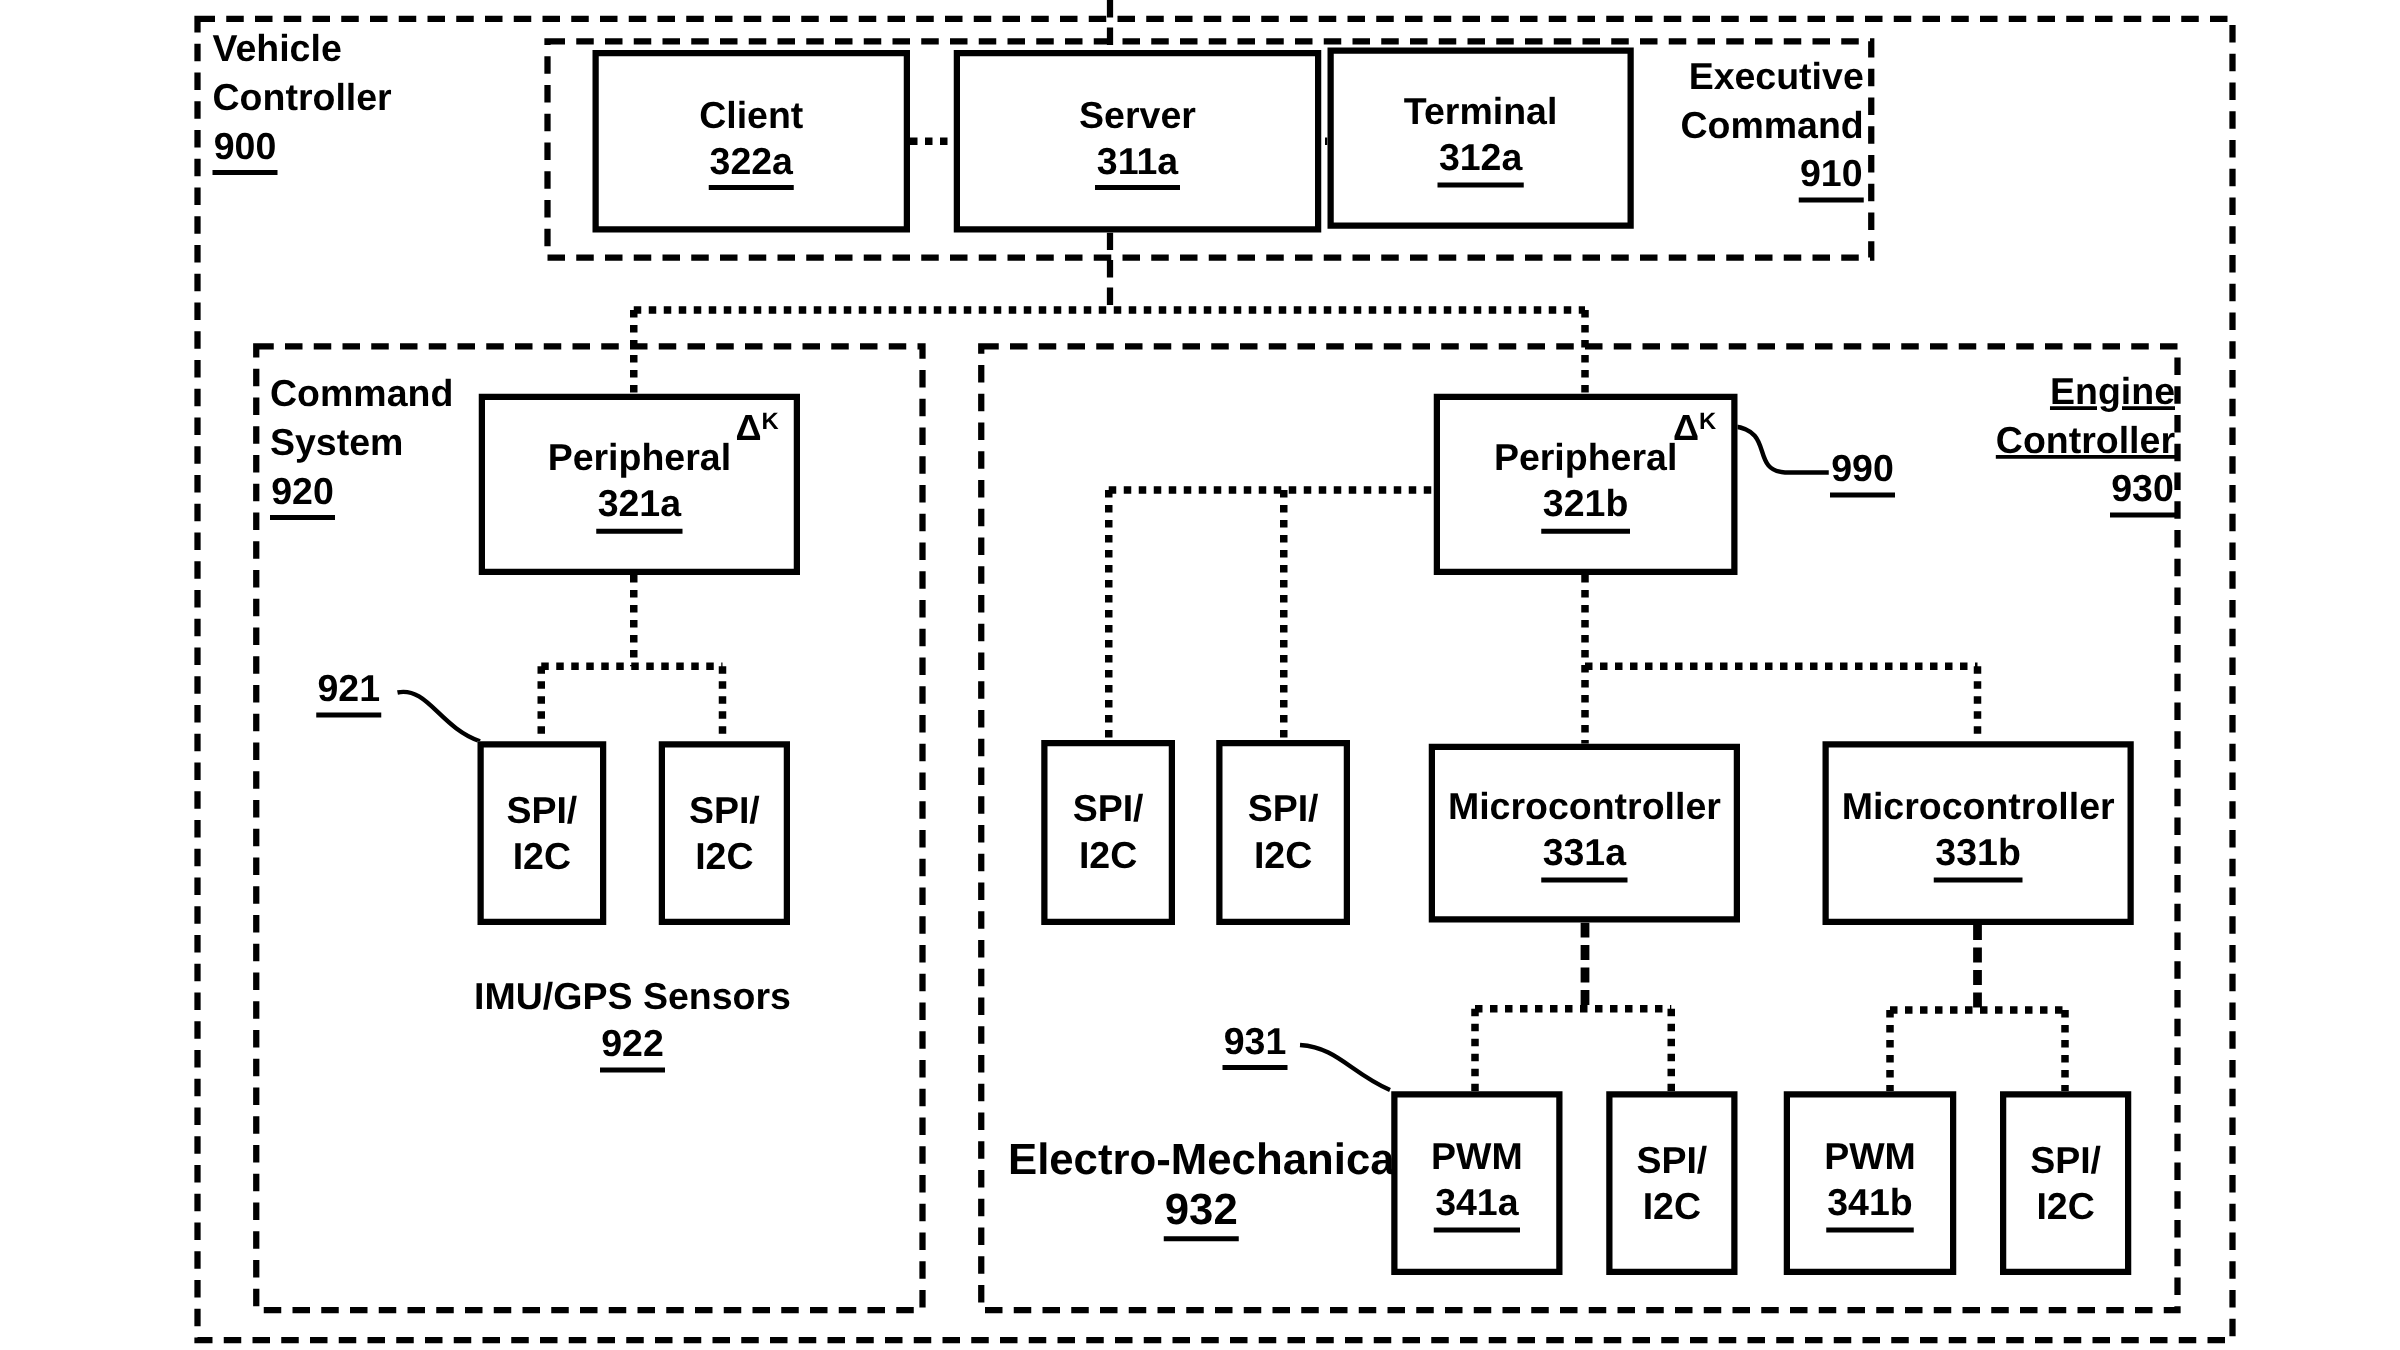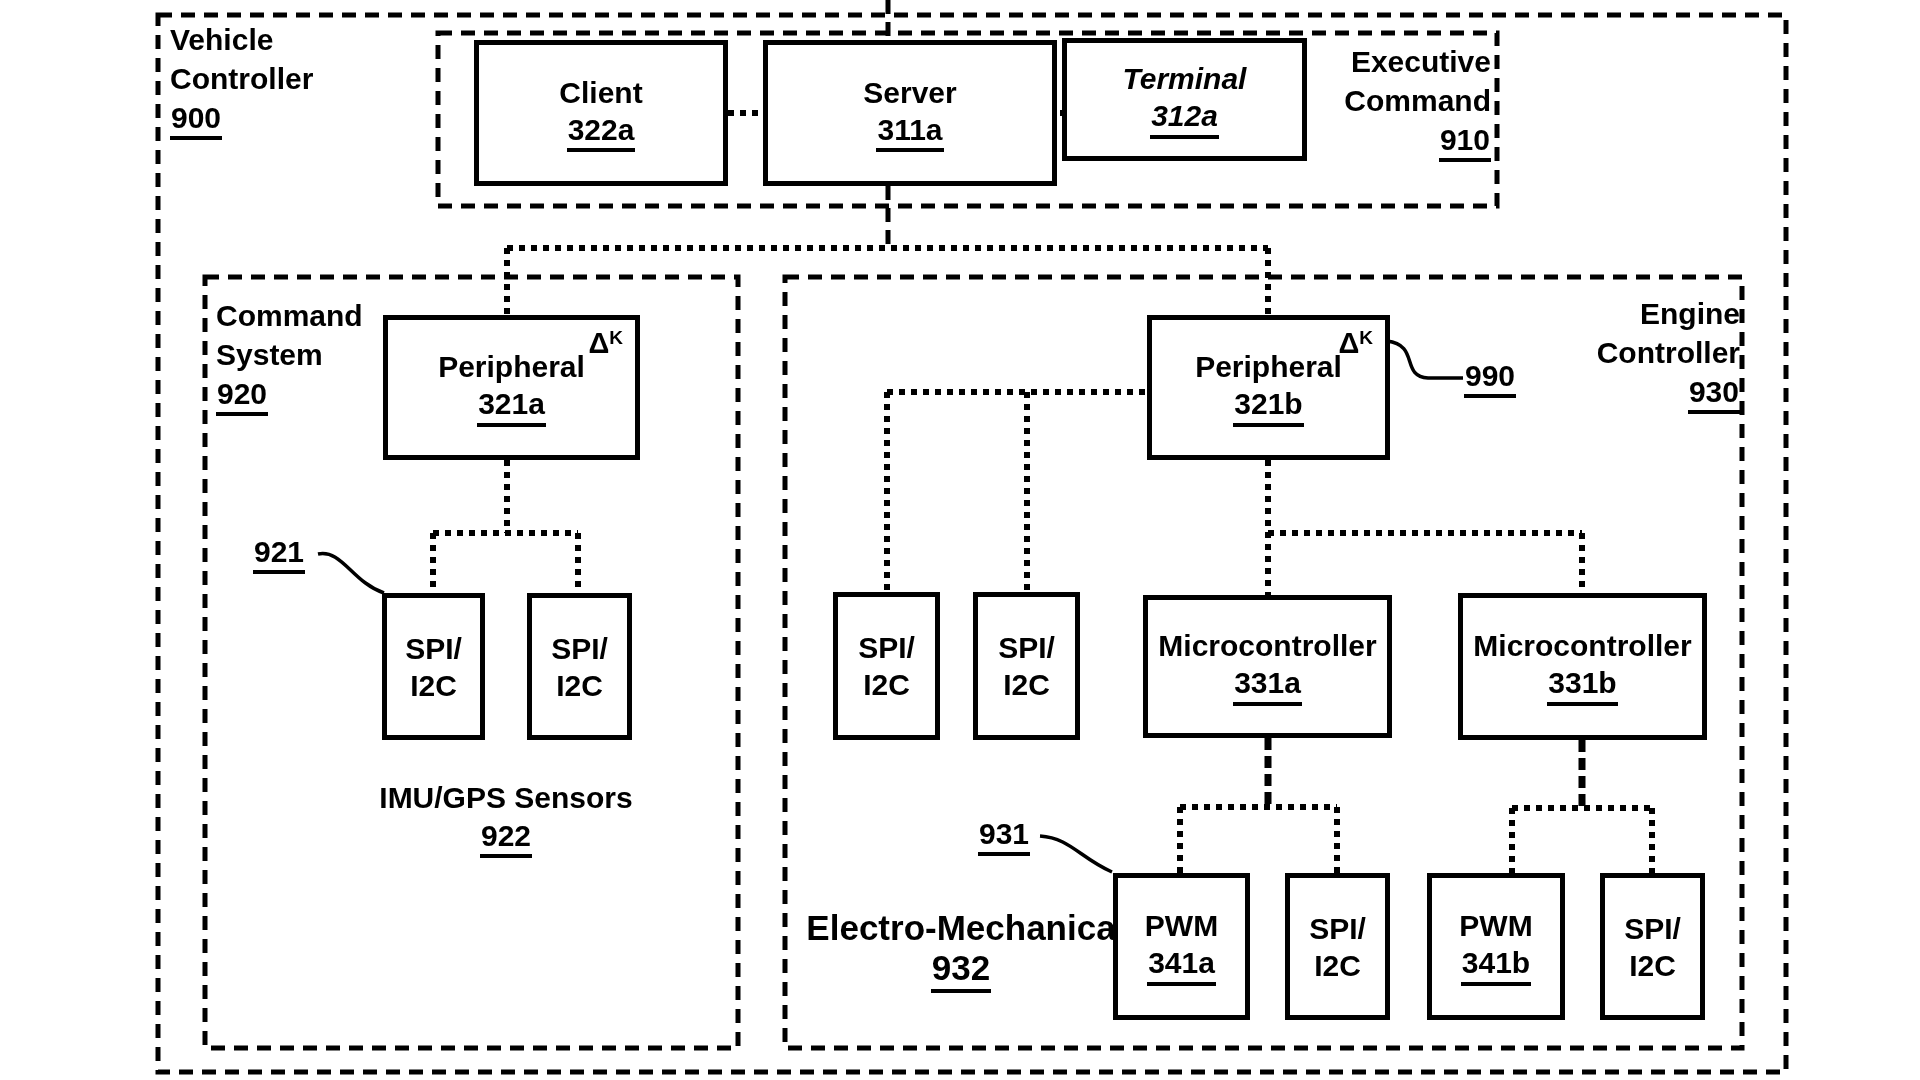--- a/index.html
+++ b/index.html
@@ -84,35 +84,35 @@
     <div>Command</div>
     <div><span class="u">910</span></div>
   </div>
 
   <div class="lbl" style="left:216px;top:296px;">
     <div>Command</div>
     <div>System</div>
     <div><span class="u">920</span></div>
   </div>
 
-  <div class="lbl right" style="right:180px;top:294px;">
+  <div class="lbl right" style="right:180px;top:294px;text-decoration:underline;">
     <div>Engine</div>
     <div>Controller</div>
     <div><span class="u">930</span></div>
   </div>
 
   <div class="node" style="left:474px;top:40px;width:254px;height:146px;">
     <div>Client</div>
     <div><span class="u">322a</span></div>
   </div>
   <div class="node" style="left:763px;top:40px;width:294px;height:146px;">
     <div>Server</div>
     <div><span class="u">311a</span></div>
   </div>
-  <div class="node" style="left:1062px;top:38px;width:245px;height:123px;font-style:italic;">
+  <div class="node" style="left:1062px;top:38px;width:245px;height:145px;">
     <div>Terminal</div>
     <div><span class="u">312a</span></div>
   </div>
 
   <div class="node" style="left:383px;top:315px;width:257px;height:145px;">
     <span class="delta"><span>Δ</span><sup>K</sup></span>
     <div>Peripheral</div>
     <div><span class="u">321a</span></div>
   </div>
   <div class="node" style="left:382px;top:593px;width:103px;height:147px;">

